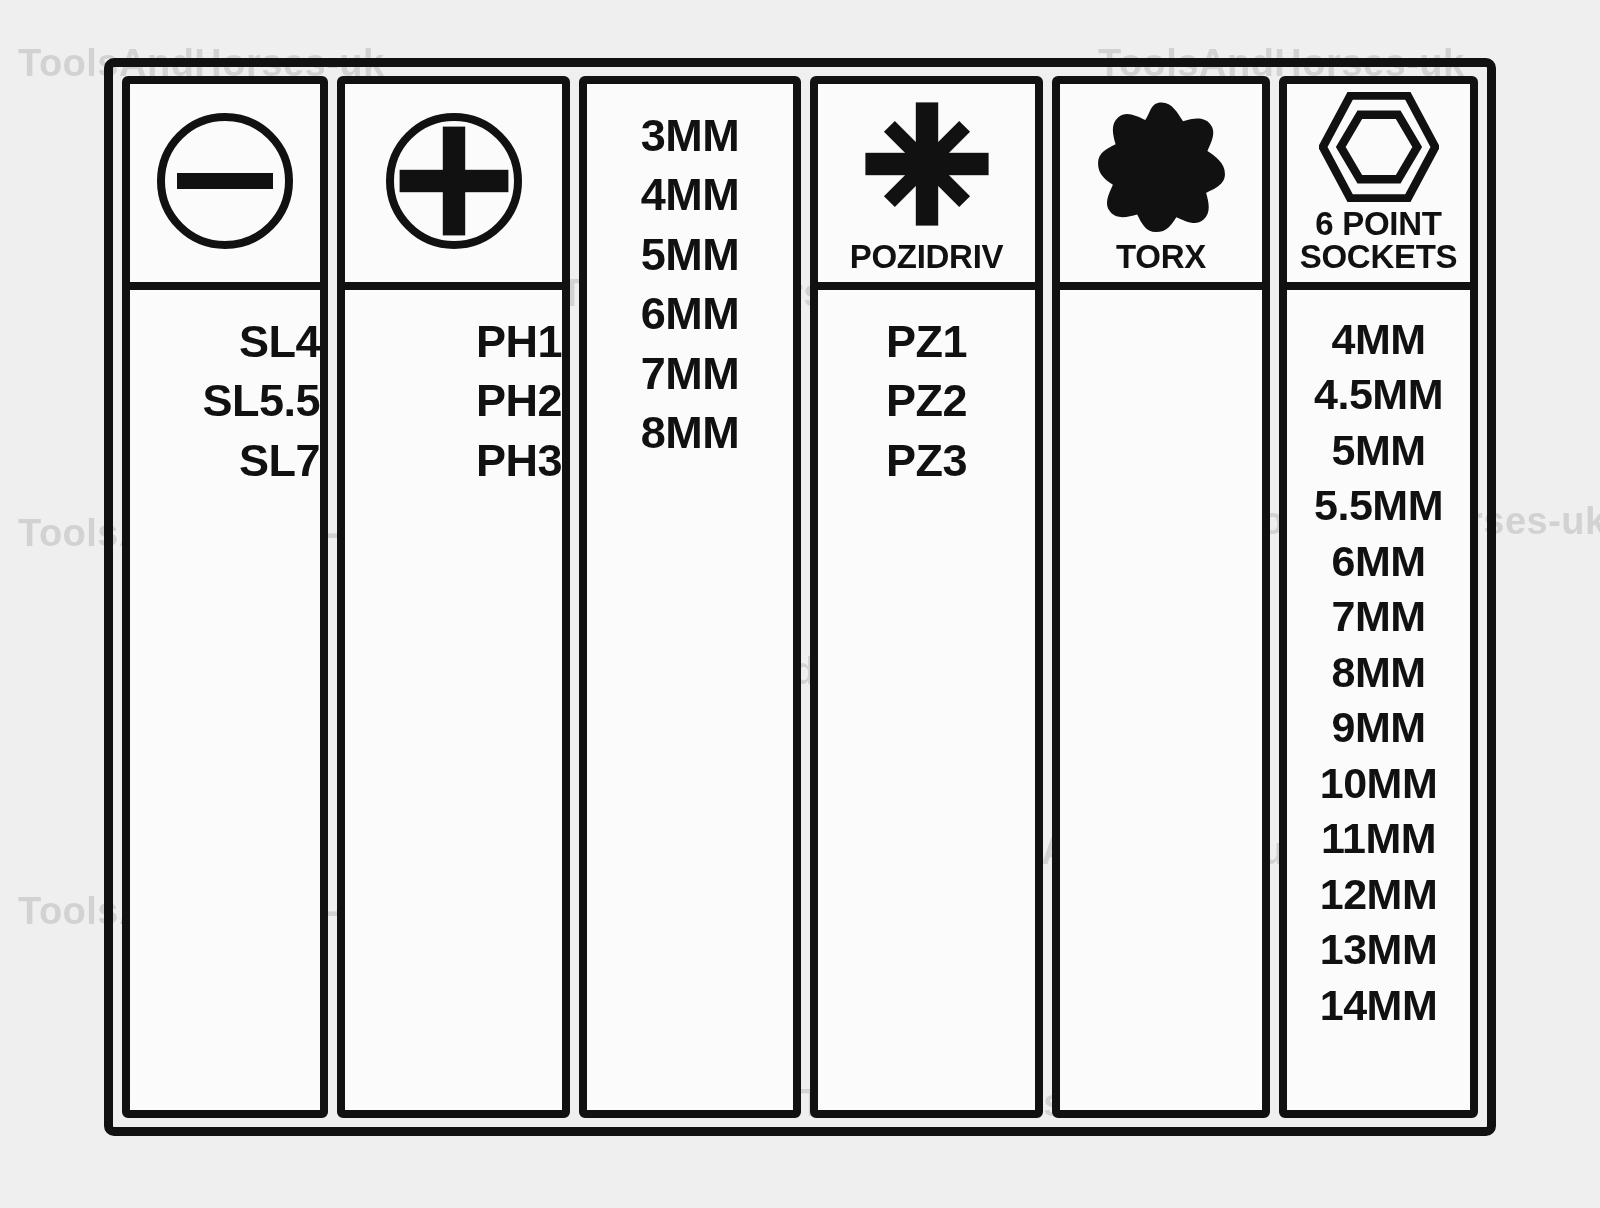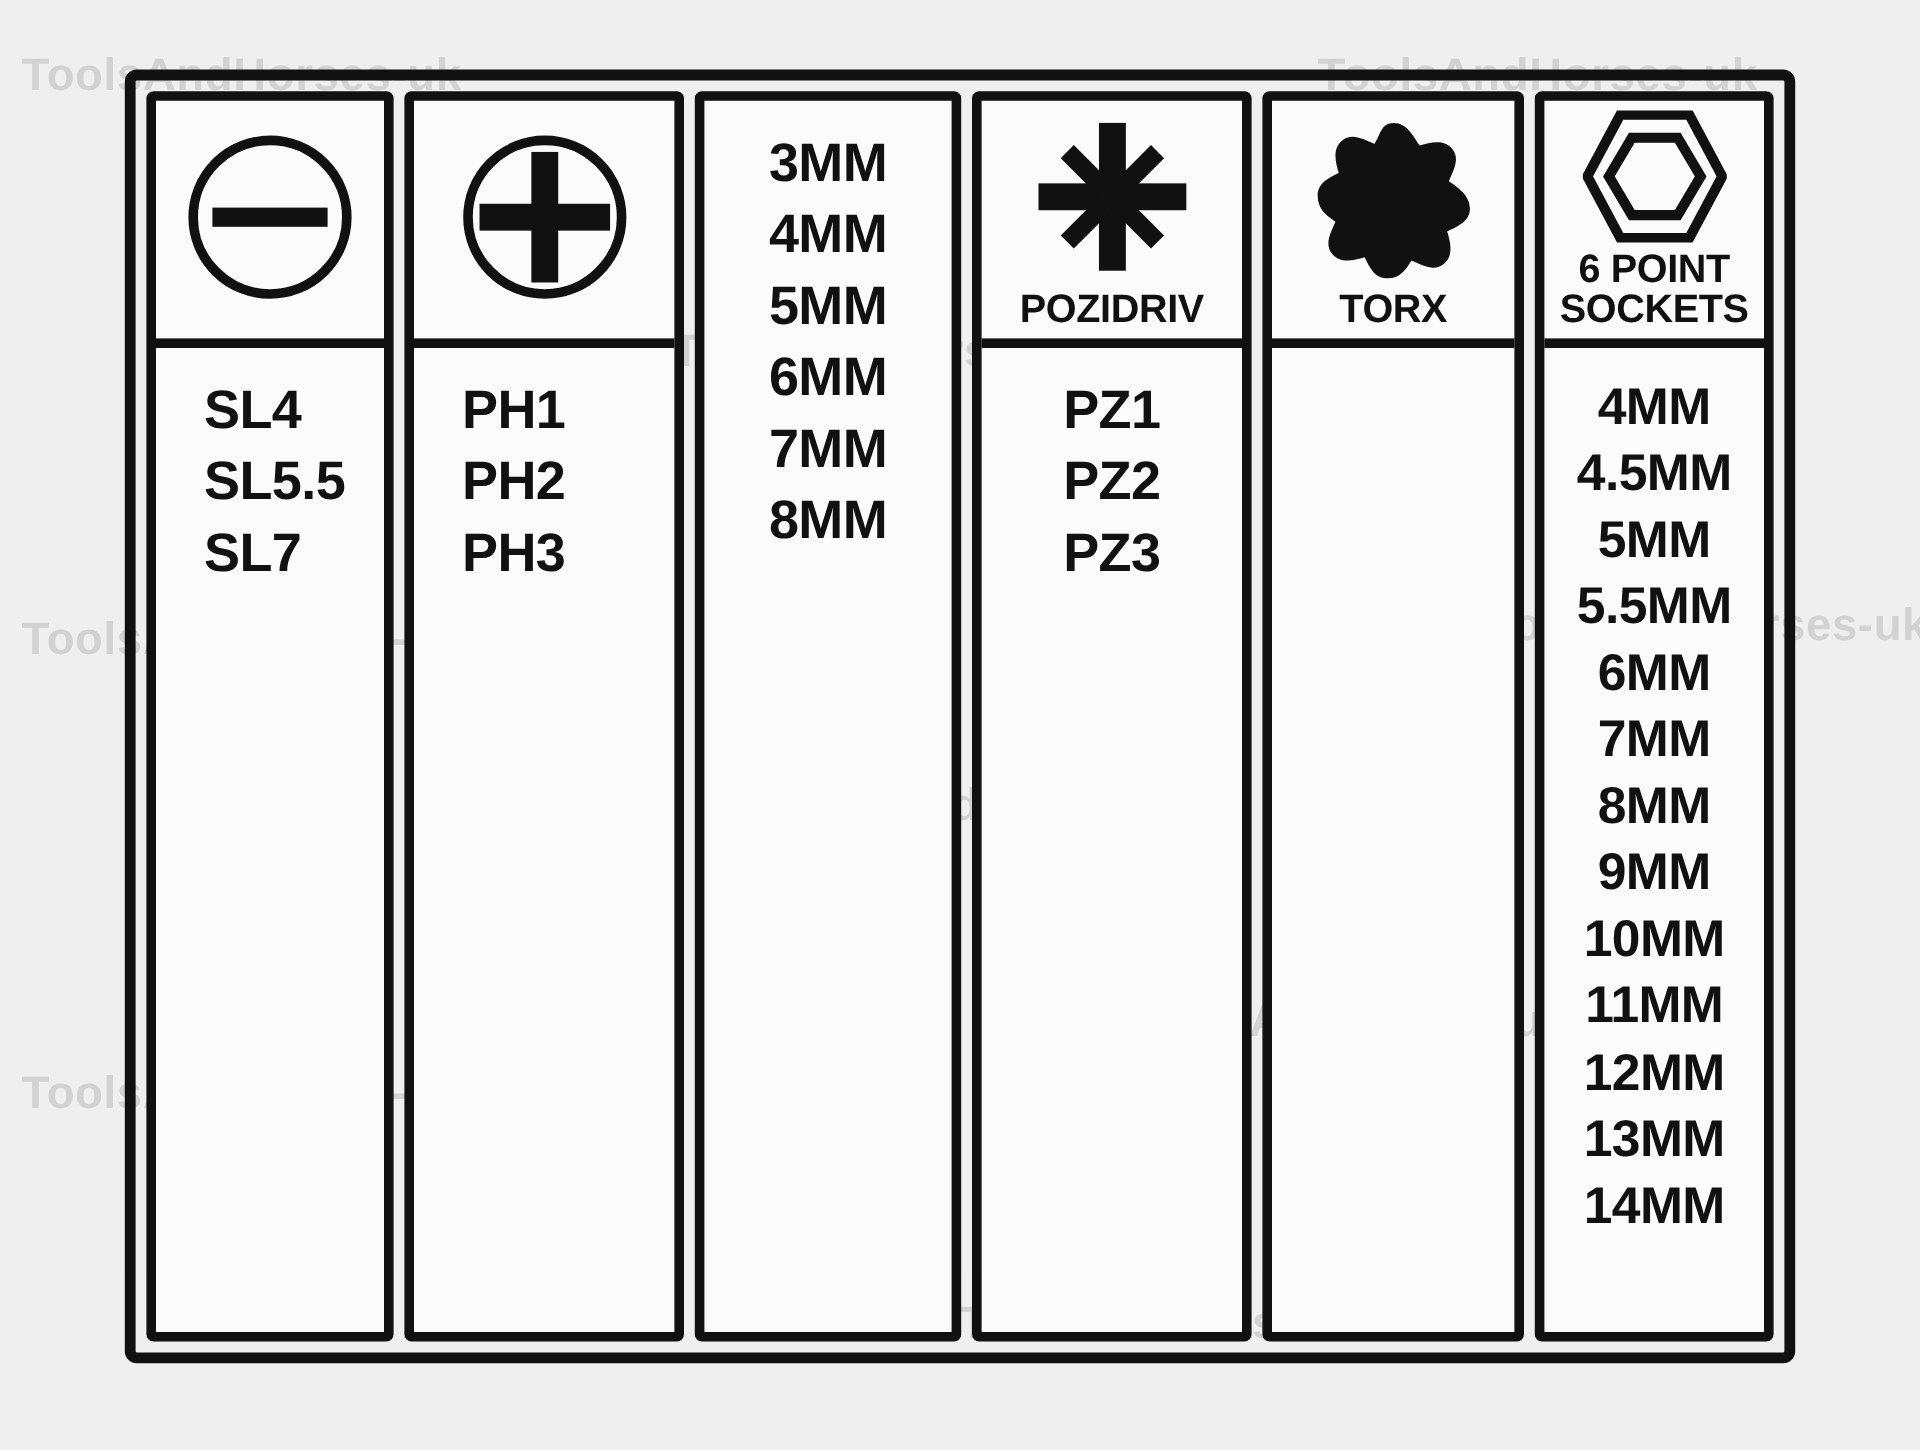--- a/index.html
+++ b/index.html
@@ -102,21 +102,21 @@
     flex-direction: column;
   }
   .item {
     font-weight: bold;
     font-size: 45px;
     line-height: 1.32;
     color: #111;
     text-align: center;
     letter-spacing: -0.5px;
   }
-  .items.left { align-items: flex-start; padding-left: 40px; }
+  .items.left { align-items: flex-end; padding-left: 28px; }
   .items.small .item { font-size: 43px; line-height: 1.29; }
 </style>
 </head>
 <body>
 
 <div id="watermarks">
     <div class="wm" style="left: 18px; top: 42px;">ToolsAndHorses-uk</div>
     <div class="wm" style="left: 1098px; top: 42px;">ToolsAndHorses-uk</div>
     <div class="wm" style="left: 560px; top: 272px;">ToolsAndHorses-uk</div>
     <div class="wm" style="left: 18px; top: 512px;">ToolsAndHorses-uk</div>

